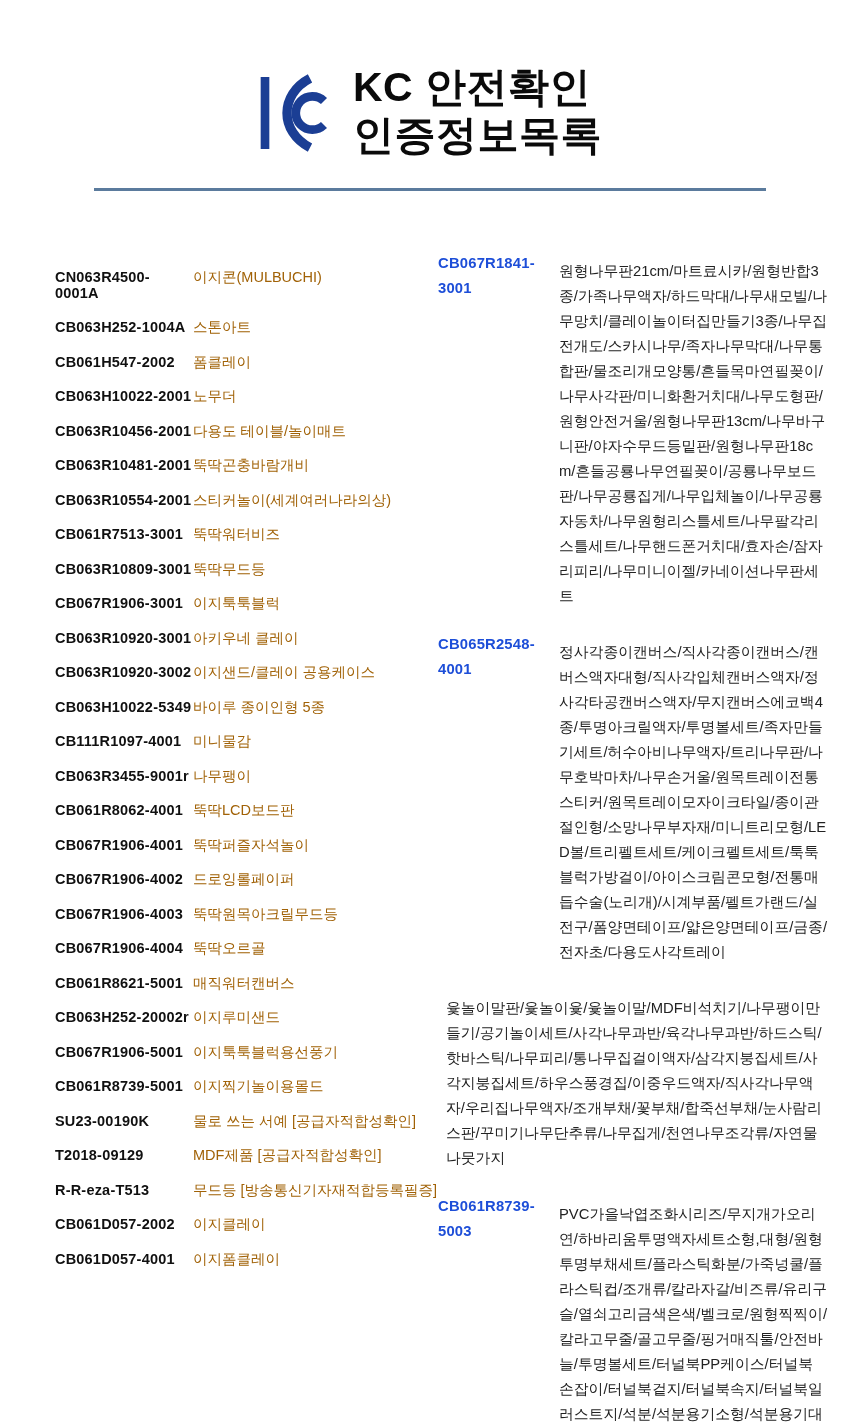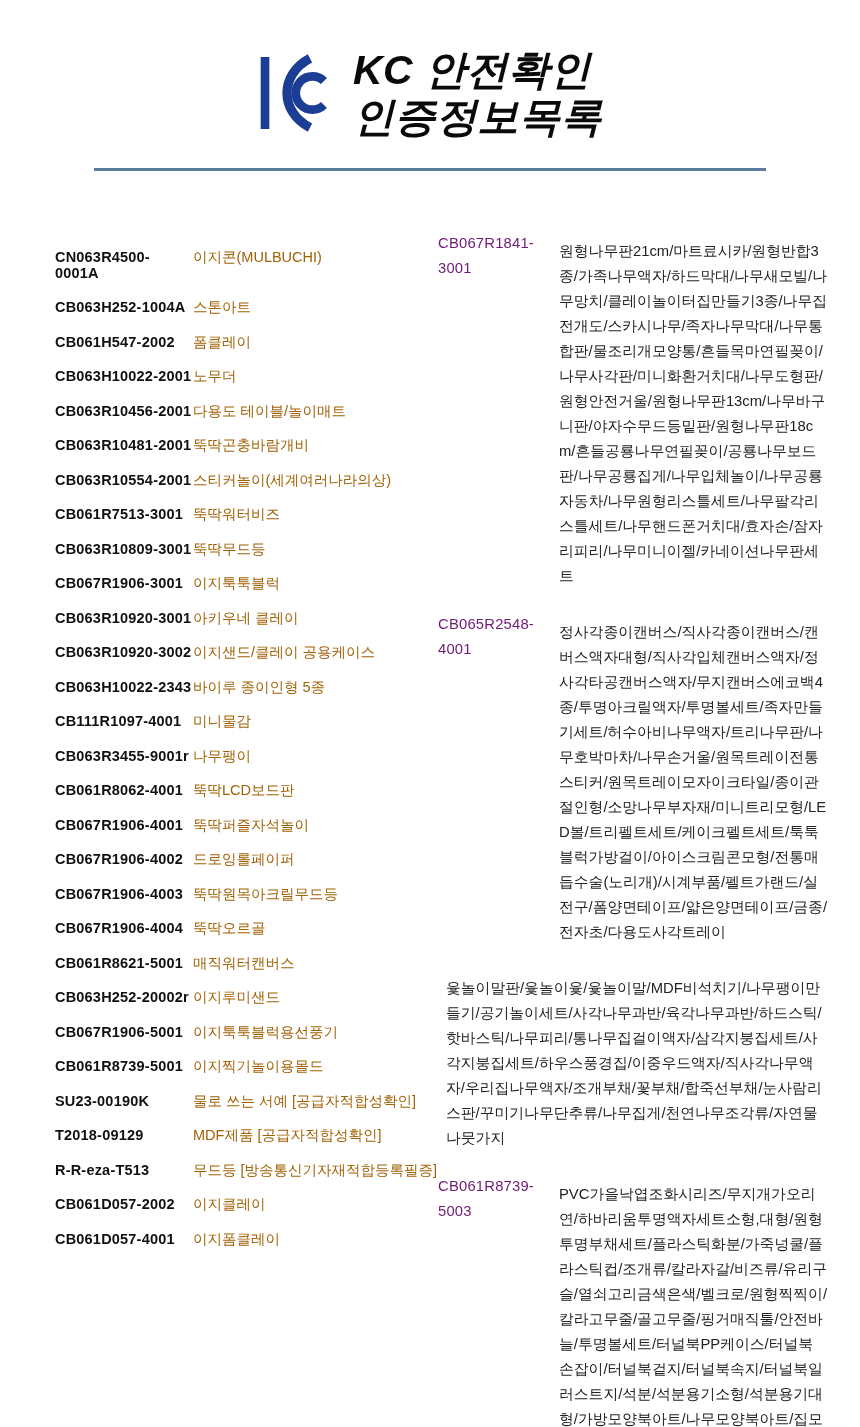--- a/index.html
+++ b/index.html
@@ -4,22 +4,22 @@
 <style>
   html,body { margin:0; padding:0; background:#ffffff; }
   .page {
     width:860px; height:1427px; box-sizing:border-box;
     background:#ffffff; overflow:hidden; position:relative;
     font-family:"Liberation Sans","DejaVu Sans",sans-serif;
     color:#1c1c1c;
   }
   
   .header {
-    display:flex; justify-content:center; align-items:flex-end;
-    gap:15px; padding-top:44px;font-style:italic;
+    display:flex; justify-content:center; align-items:flex-start;
+    gap:15px; padding-top:64px;
   }
   .logo { width:80px; height:98px; flex:none; }
   .logo svg { display:block; width:100%; height:100%; }
   .title {
     font-weight:bold; font-size:41px; line-height:1.16;
     color:#0a0a0a; letter-spacing:0.5px; white-space:nowrap;
   }
   
   .divider {
     width:672px; height:3px; border:none;
@@ -31,21 +31,21 @@
     align-items:flex-start;
   }
   .col-left  { width:375px; flex:none; }
   .col-right { flex:1; min-width:0; }
 
   .lrow { display:flex; margin-bottom:18px; font-size:14.5px; line-height:15.5px;margin-top:19px; }
   .lrow .code { width:138px; flex:none; font-weight:bold; color:#101010; letter-spacing:0.2px; }
   .lrow .name { color:#a16207; white-space:nowrap; }
 
   .rentry { display:flex; margin-bottom:15px; font-size:14.8px; }
-  .rentry .code { width:113px; flex:none; font-weight:normal; line-height:25px; color:#701a75; letter-spacing:0.2px; }
+  .rentry .code { width:113px; flex:none; font-weight:bold; line-height:25px; color:#1d4ed8; letter-spacing:0.2px; }
   .rentry .desc { flex:1; min-width:0; line-height:25px; color:#222222; word-break:break-all; margin:8px; }
 </style>
 </head>
 <body>
 
 <div class="page">
 
   <header class="header">
     <div class="logo">
       <svg viewBox="0 0 120 120" aria-hidden="true">
@@ -123,21 +123,21 @@
           <span class="code">CB063R10920-3001</span>
           <span class="name">아키우네 클레이</span>
         </div>
 
         <div class="lrow">
           <span class="code">CB063R10920-3002</span>
           <span class="name">이지샌드/클레이 공용케이스</span>
         </div>
 
         <div class="lrow">
-          <span class="code">CB063H10022-2343</span>
+          <span class="code">CB063H10022-5349</span>
           <span class="name">바이루 종이인형 5종</span>
         </div>
 
         <div class="lrow">
           <span class="code">CB111R1097-4001</span>
           <span class="name">미니물감</span>
         </div>
 
         <div class="lrow">
           <span class="code">CB063R3455-9001r</span>

